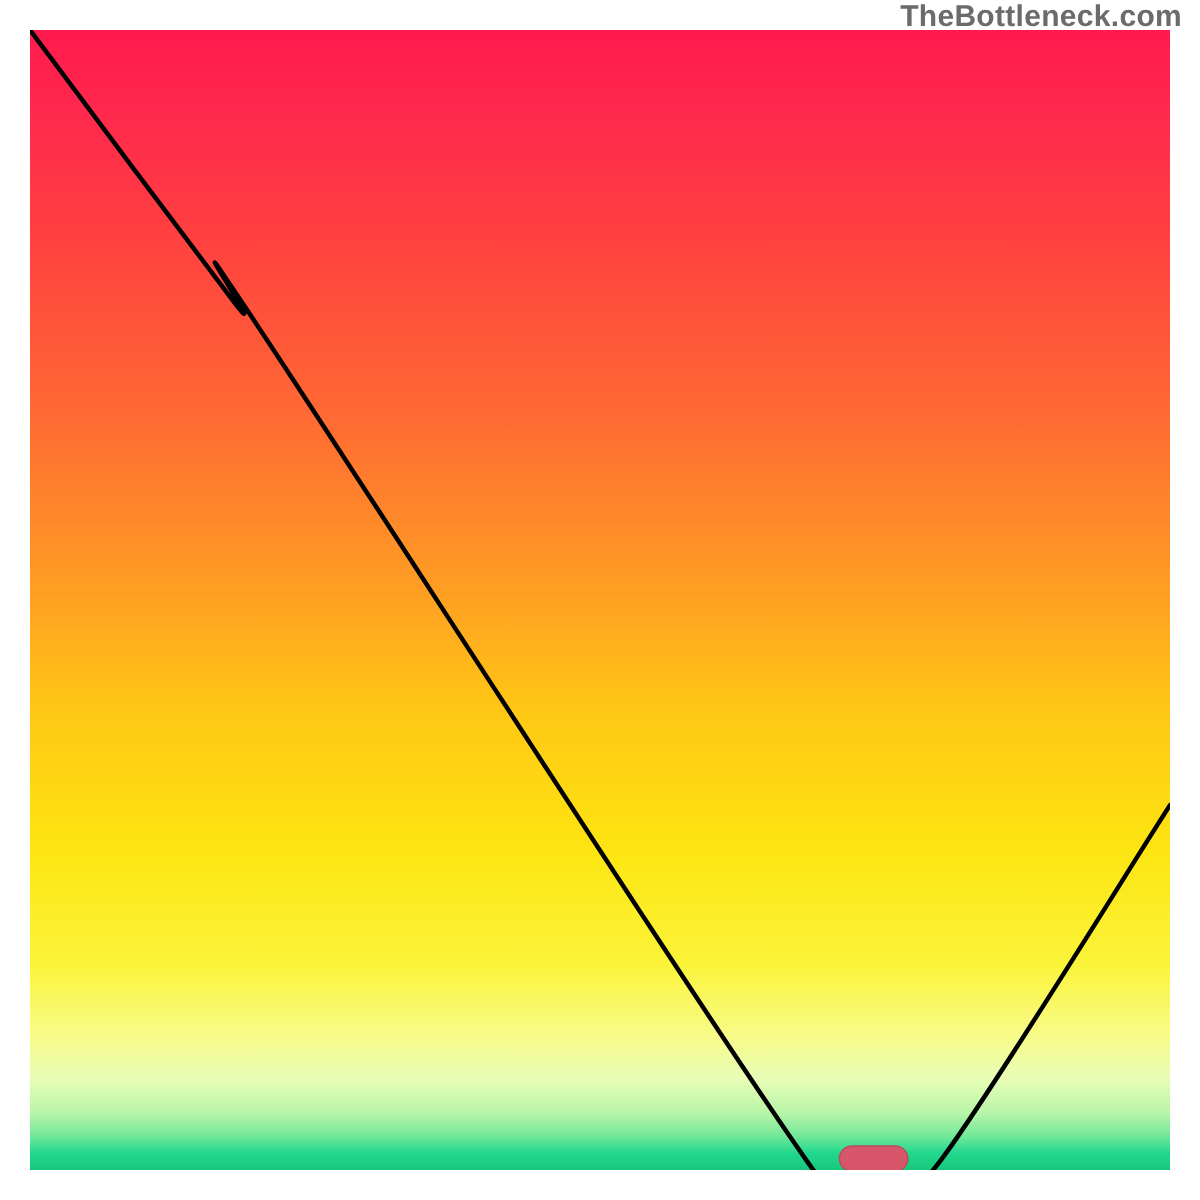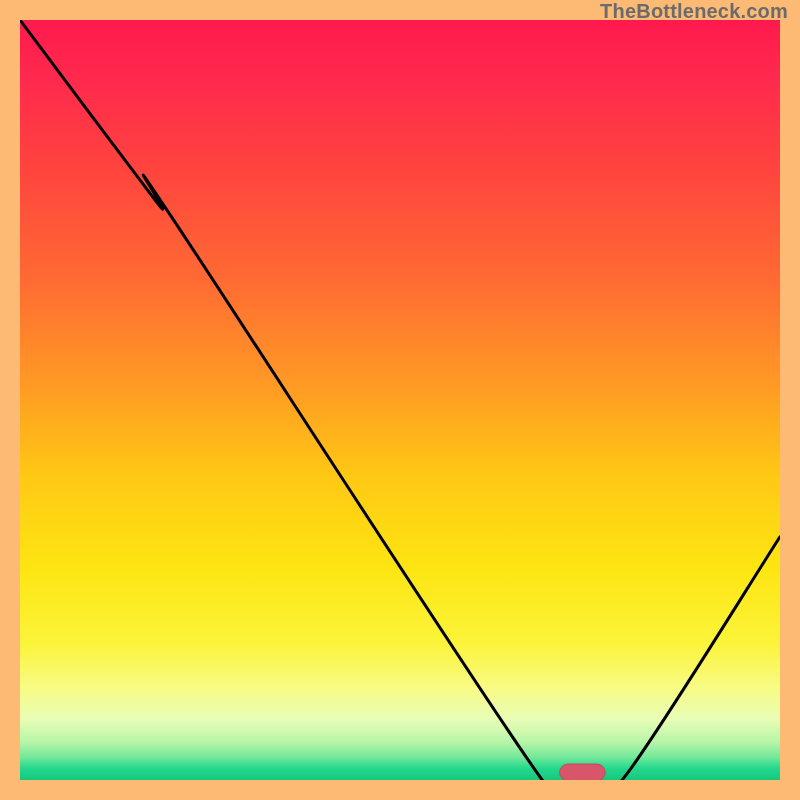--- a/index.html
+++ b/index.html
@@ -9,21 +9,21 @@
     height: 800px;
     background: #000;
     overflow: hidden;
   }
   .frame {
     position: absolute;
     left: 0;
     top: 0;
     width: 800px;
     height: 800px;
-    background: #fdba74;
+    background: #ffffff;
   }
   .plot {
     position: absolute;
     left: 20px;
     top: 20px;
     width: 760px;
     height: 760px;
     overflow: hidden;
   }
   .gradient {

